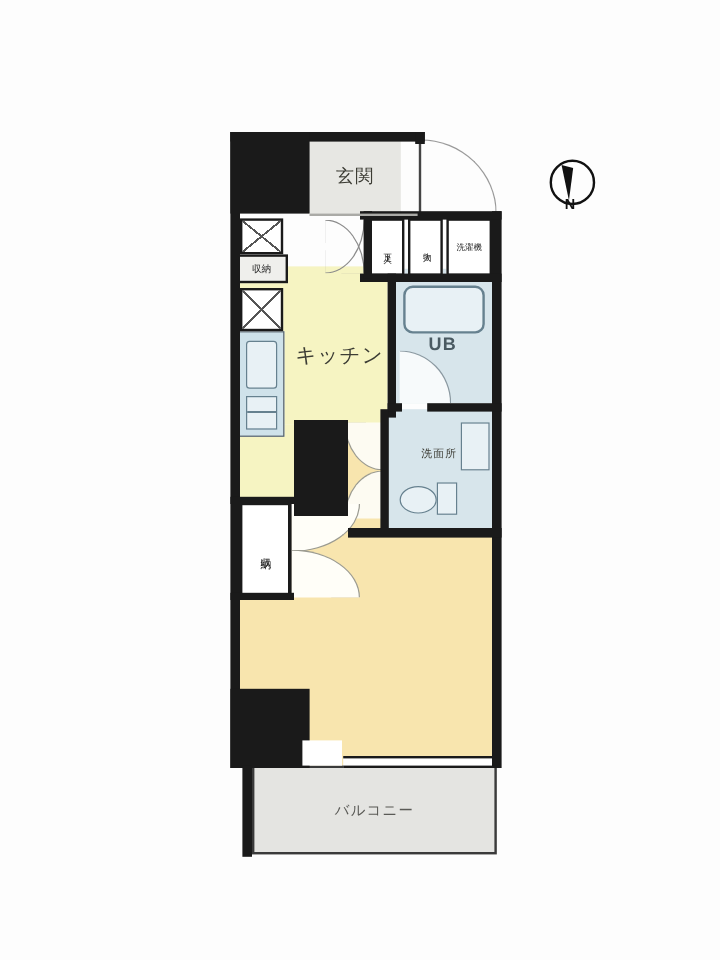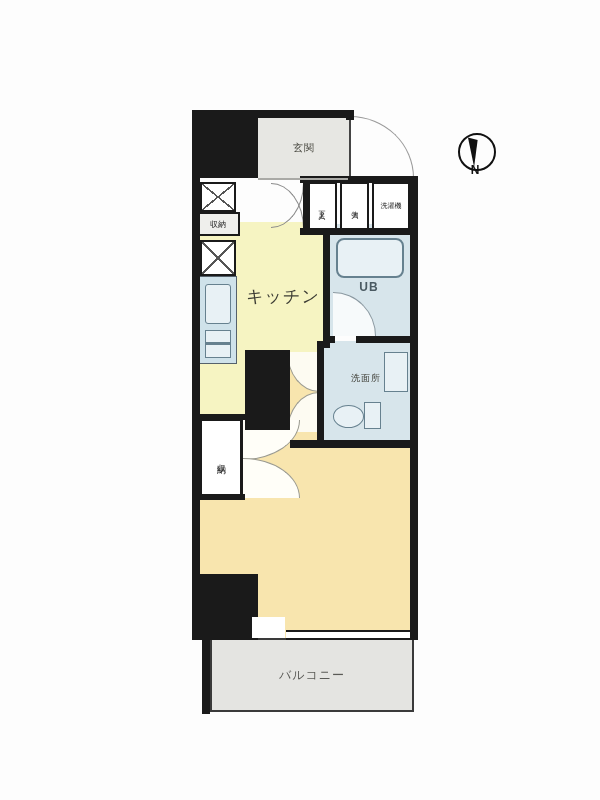--- a/index.html
+++ b/index.html
@@ -19,21 +19,21 @@
 </style>
 </head>
 <body>
 
 <div class="page">
 
   <div class="abs" style="left: 199px; top: 428px; width: 211px; height: 210px; background-color: rgb(248, 229, 174);"></div>
   <div class="abs" style="left: 287px; top: 350px; width: 36px; height: 84px; background-color: rgb(248, 229, 174);"></div>
   <div class="abs" style="left: 199px; top: 222px; width: 124px; height: 132px; background-color: rgb(246, 244, 194);"></div>
   <div class="abs" style="left: 199px; top: 354px; width: 46px; height: 66px; background-color: rgb(246, 244, 194);"></div>
-  <div class="abs roomlabel" style="left: 258px; top: 115px; width: 92px; height: 65px; font-size: 10px; background-color: rgb(231, 231, 227);">
+  <div class="abs roomlabel" style="left: 258px; top: 115px; width: 76px; height: 65px; font-size: 15px; background-color: rgb(231, 231, 227);">
     <span>玄関</span>
   </div>
   <div class="abs" style="left: 330px; top: 224px; width: 80px; height: 112px; background-color: rgb(215, 229, 235);"></div>
   <div class="abs" style="left: 323px; top: 341px; width: 87px; height: 101px; background-color: rgb(215, 229, 235);"></div>
 
   <div class="abs roomlabel" style="left: 210px; top: 638px; width: 204px; height: 74px; border: 2px solid rgb(58, 58, 58); font-size: 12px; color: rgb(90, 90, 86); background-color: rgb(228, 228, 225); text-align: center;">
     <span>バルコニー</span>
   </div>
 
   <div class="abs" style="left: 199px; top: 276px; width: 38px; height: 88px; border: 1px solid rgb(85, 97, 107); background-color: rgb(207, 226, 234);"></div>
@@ -104,21 +104,21 @@
   <div class="wall" style="left:202px;top:638px;width:8px;height:76px;"></div>
 
   <div class="abs" style="left:286px;top:630px;width:124px;height:10px;background:#ffffff;
               border-top:2.5px solid #1a1a1a;border-bottom:2.5px solid #1a1a1a;"></div>
 
   <div class="abs" style="left:258px;top:178px;width:90px;height:2px;background:#aaaaa6;"></div>
 
   <div class="abs roomlabel" style="left:243px;top:288px;width:80px;height:16px;font-size:17px;">
     <span>キッチン</span>
   </div>
-  <div class="abs roomlabel" style="left:352px;top:280px;width:34px;height:14px;font-size:12px;font-weight:bold;color:#4a5a62;">
+  <div class="abs roomlabel" style="left:352px;top:280px;width:34px;height:14px;font-size:15px;font-weight:bold;color:#4a5a62;">
     <span>UB</span>
   </div>
   <div class="abs roomlabel" style="left:327px;top:372px;width:78px;height:12px;font-size:9px;">
     <span>洗面所</span>
   </div>
 
   <div class="abs" style="left:458px;top:133px;width:38px;height:38px;border:2px solid #111;border-radius:50%;"></div>
   <div class="abs" style="left:464px;top:137px;width:22px;height:30px;background:#111;
               clip-path:polygon(18% 2%,62% 10%,46% 100%);"></div>
   <div class="abs" style="left:466px;top:163px;width:18px;text-align:center;font-size:12px;font-weight:bold;color:#111;">

